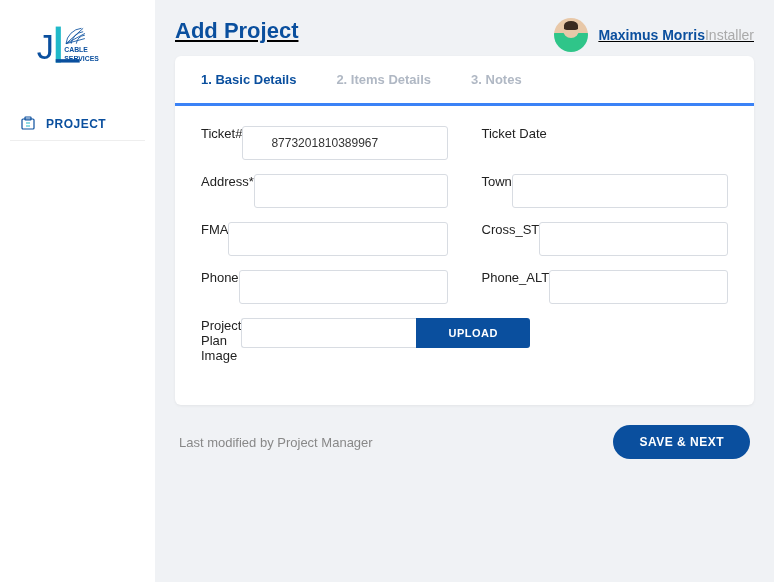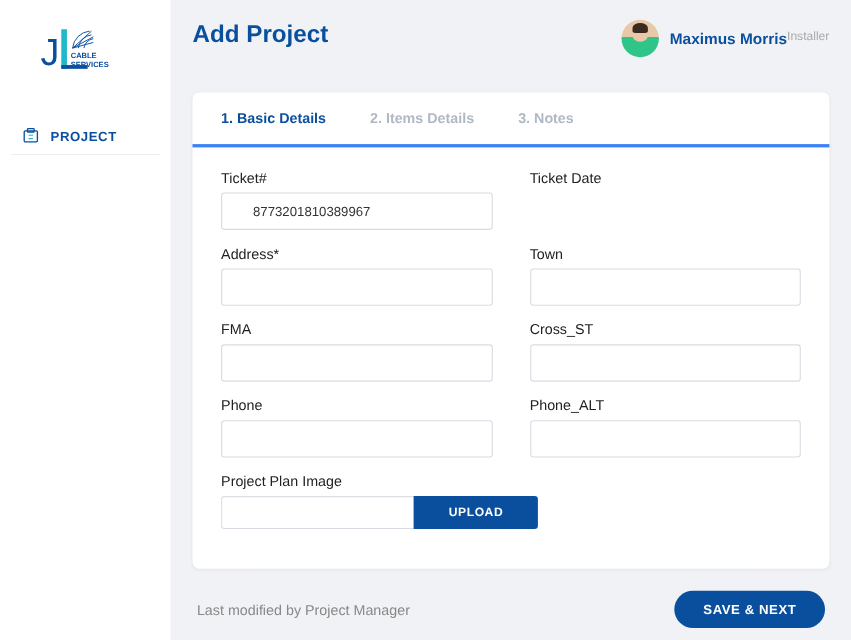--- a/index.html
+++ b/index.html
@@ -4,36 +4,36 @@
   <style>
     * { box-sizing: border-box; margin: 0; padding: 0; font-family: -apple-system, BlinkMacSystemFont, 'Segoe UI', Arial, sans-serif; }
     body { width: 774px; height: 582px; background: #fff; overflow: hidden; }
     .app { display: flex; height: 100%; }
     .sidebar { width: 155px; padding: 18px 10px; background: #fff; }
     .logo { display: flex; align-items: center; justify-content: center; margin-bottom: 30px; padding: 0 5px; }
     .logo-svg { width: 90px; height: 60px; }
     .nav-item { display: flex; align-items: center; gap: 10px; padding: 8px 10px; color: #0a4f9e; font-weight: 700; font-size: 12px; letter-spacing: 0.5px; cursor: pointer; border-bottom: 1px solid #eee; }
     .nav-icon { width: 16px; height: 16px; display: flex; align-items: center; justify-content: center; color: #0a4f9e; }
     .main { flex: 1; background: #f0f2f5; padding: 18px 20px; }
-    .header { display: flex; justify-content: space-between; align-items: flex-start; margin-bottom: 32px; }
+    .header { display: flex; justify-content: space-between; align-items: flex-start; margin-bottom: 4px; text-decoration: underline; }
     .page-title { color: #0a4f9e; font-size: 22px; font-weight: 700; }
     .user { display: flex; align-items: center; gap: 10px; }
     .avatar { width: 34px; height: 34px; border-radius: 50%; background: linear-gradient(180deg, #e8c8a8 0%, #e8c8a8 45%, #2fc589 45%, #2fc589 100%); position: relative; overflow: hidden; }
     .avatar::before { content: ""; position: absolute; top: 4px; left: 9px; width: 16px; height: 16px; background: #e8c8a8; border-radius: 50%; }
     .avatar::after { content: ""; position: absolute; top: 3px; left: 10px; width: 14px; height: 9px; background: #3a2a20; border-radius: 50% 50% 20% 20%; }
     .user-info { display: flex; }
     .user-name { color: #0a4f9e; font-size: 14px; font-weight: 600; }
-    .user-role { color: #aaa; font-size: 11px; }
+    .user-role { color: #aaa; font-size: 14px; }
     .card { background: #fff; border-radius: 6px; box-shadow: 0 1px 3px rgba(0,0,0,0.06); margin-bottom: 20px; }
     .tabs { display: flex; gap: 40px; padding: 16px 26px; border-bottom: 3px solid #3b82f6; }
     .tab { font-size: 13px; font-weight: 600; color: #b0b8c4; cursor: pointer; }
     .tab.active { color: #0a4f9e; }
     .form { padding: 20px 26px 22px; }
     .row { display: flex; gap: 34px; margin-bottom: 14px; }
-    .field { flex: 1; display: flex; flex-direction: column; }
+    .field { flex: 1; display: flex; flex-direction: row; }
     .field.half { flex: 0 0 calc(50% - 17px); }
     .label { font-size: 13px; color: #222; margin-bottom: 6px; }
     .input { height: 34px; border: 1px solid #d8dce2; border-radius: 3px; padding: 0 28px; font-size: 12px; color: #333; outline: none; width: 100%; }
     .input-wrap { position: relative; }
     .calendar-icon { position: absolute; right: 10px; top: 50%; transform: translateY(-50%); color: #0a4f9e; pointer-events: none; }
     .upload-row { display: flex; }
     .upload-input { flex: 0 0 auto; width: 175px; height: 30px; border: 1px solid #d8dce2; border-right: none; border-radius: 3px 0 0 3px; }
     .upload-btn { height: 30px; padding: 0 32px; background: #0a4f9e; color: #fff; border: none; font-size: 11px; font-weight: 600; letter-spacing: 0.5px; cursor: pointer; border-radius: 0 3px 3px 0; }
     .footer { display: flex; justify-content: space-between; align-items: center; padding: 0 4px; }
     .modified { color: #888; font-size: 13px; }

